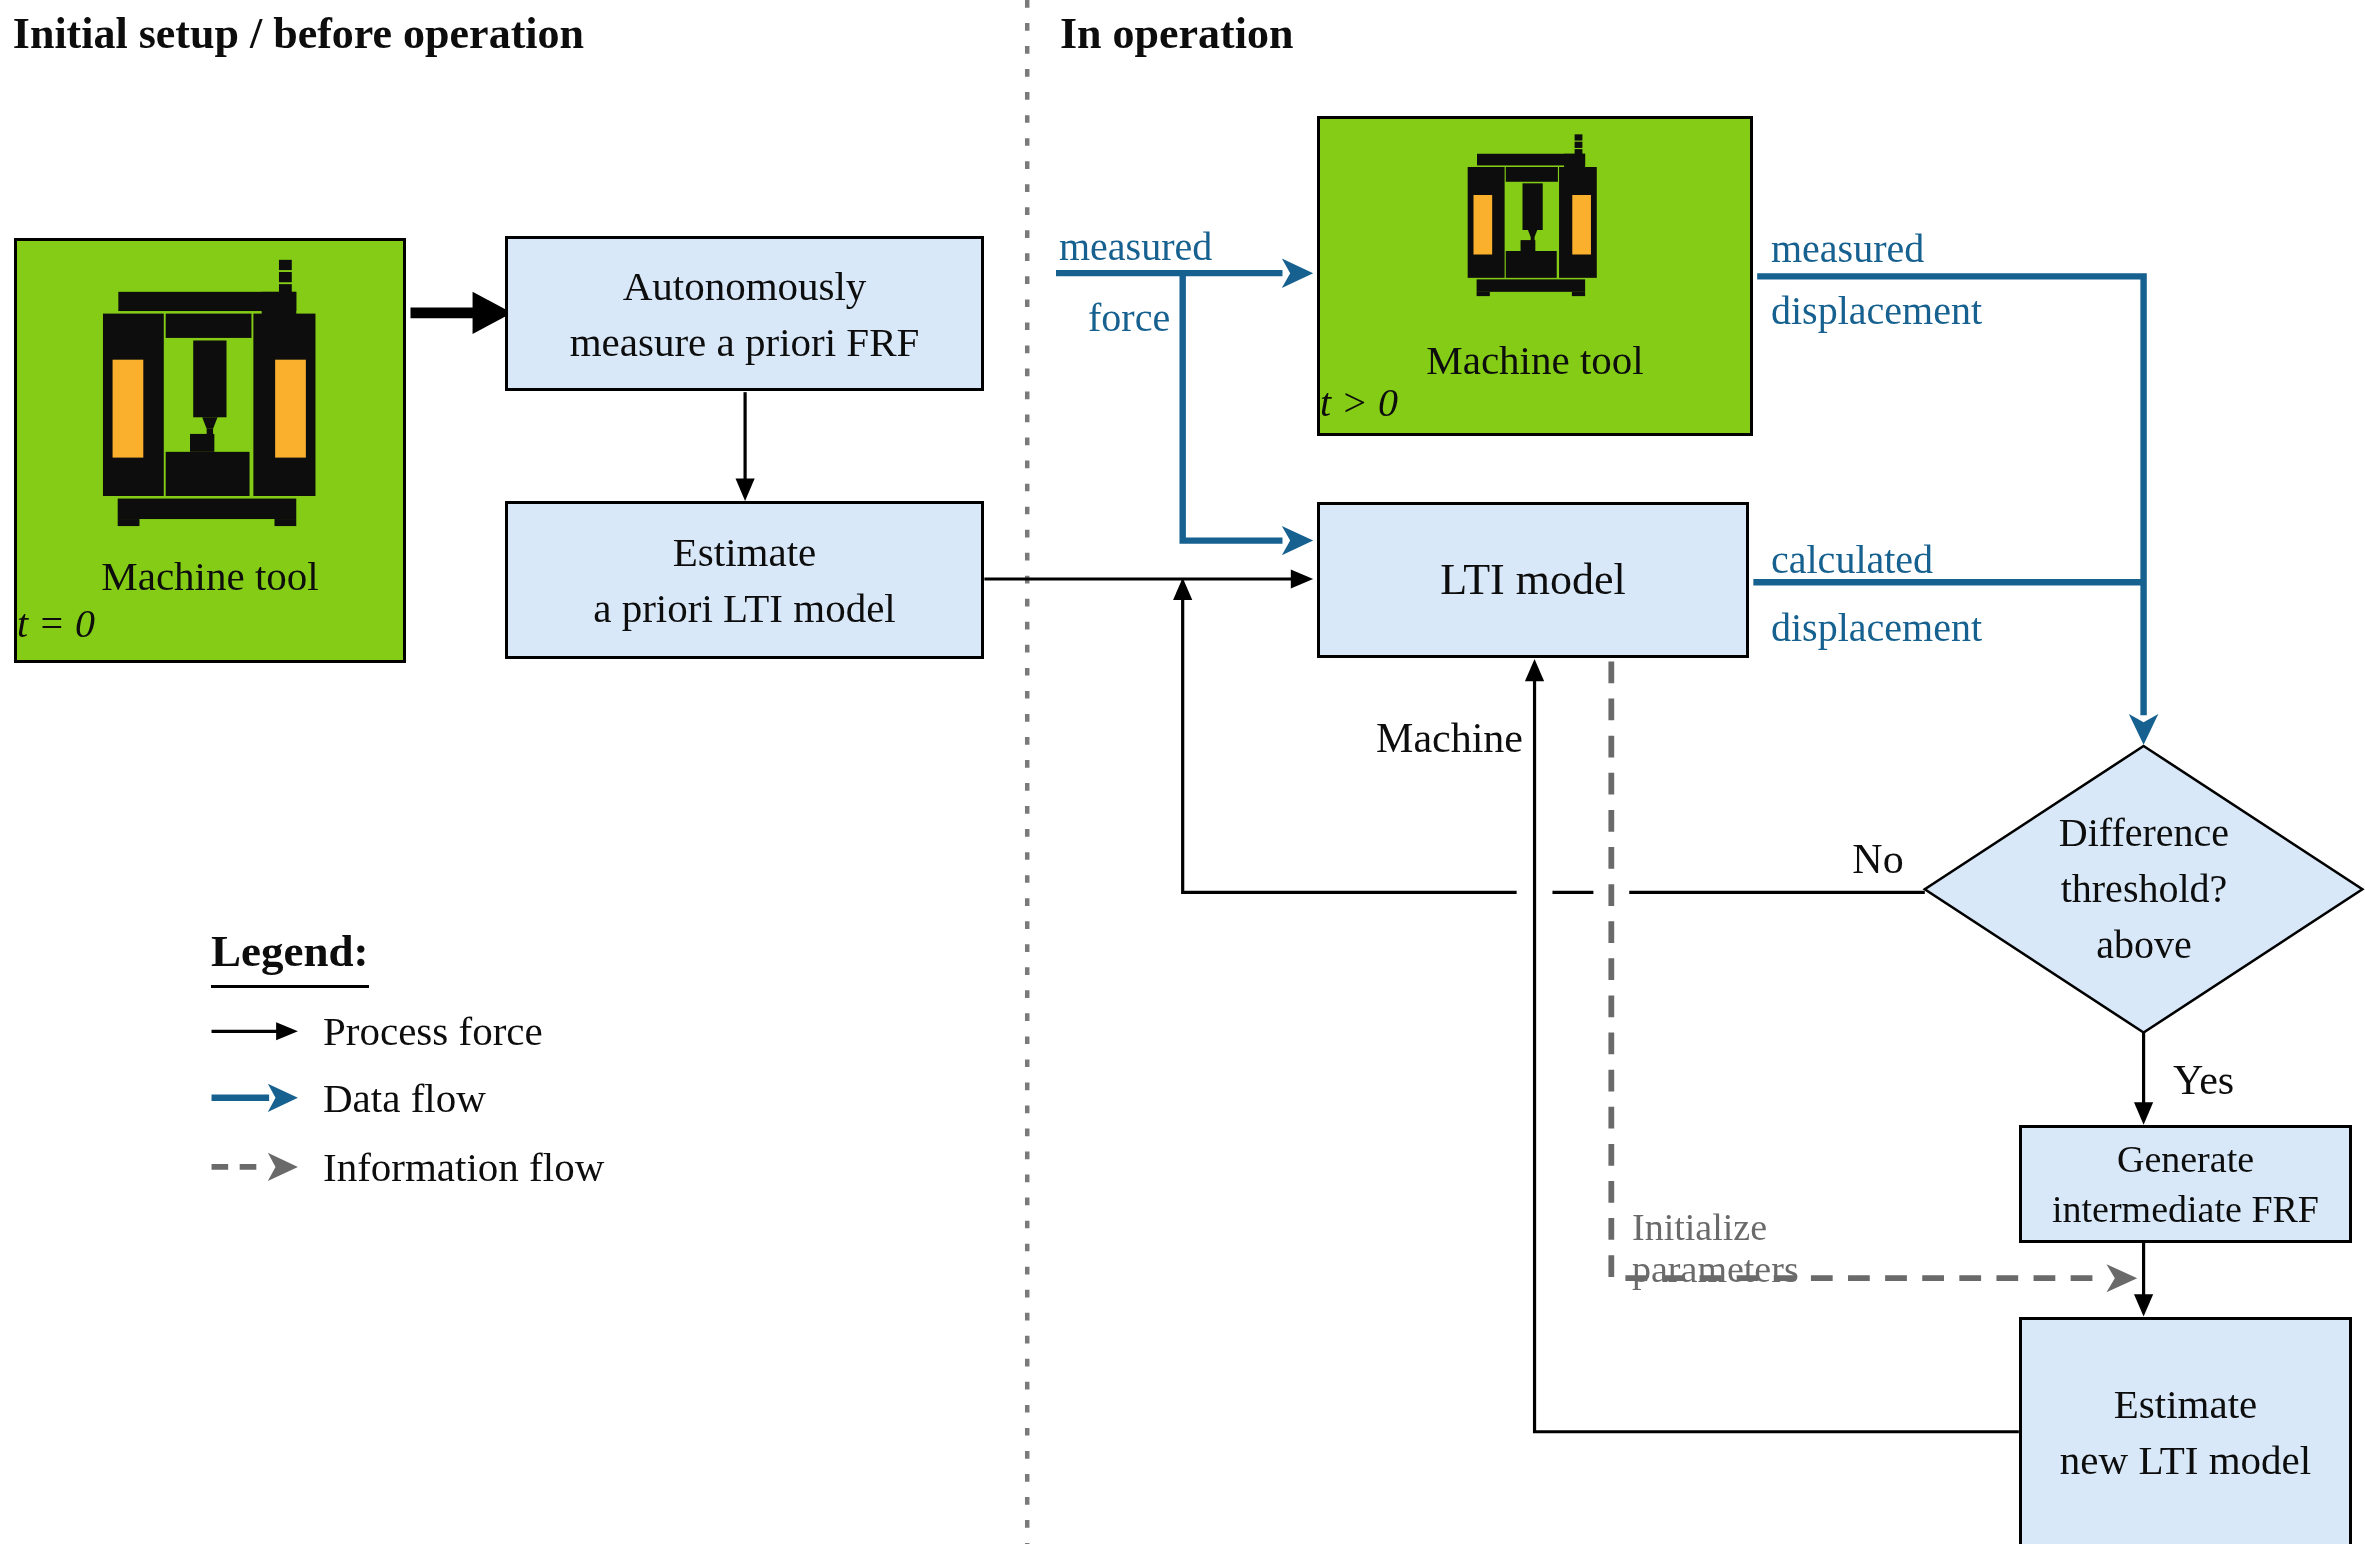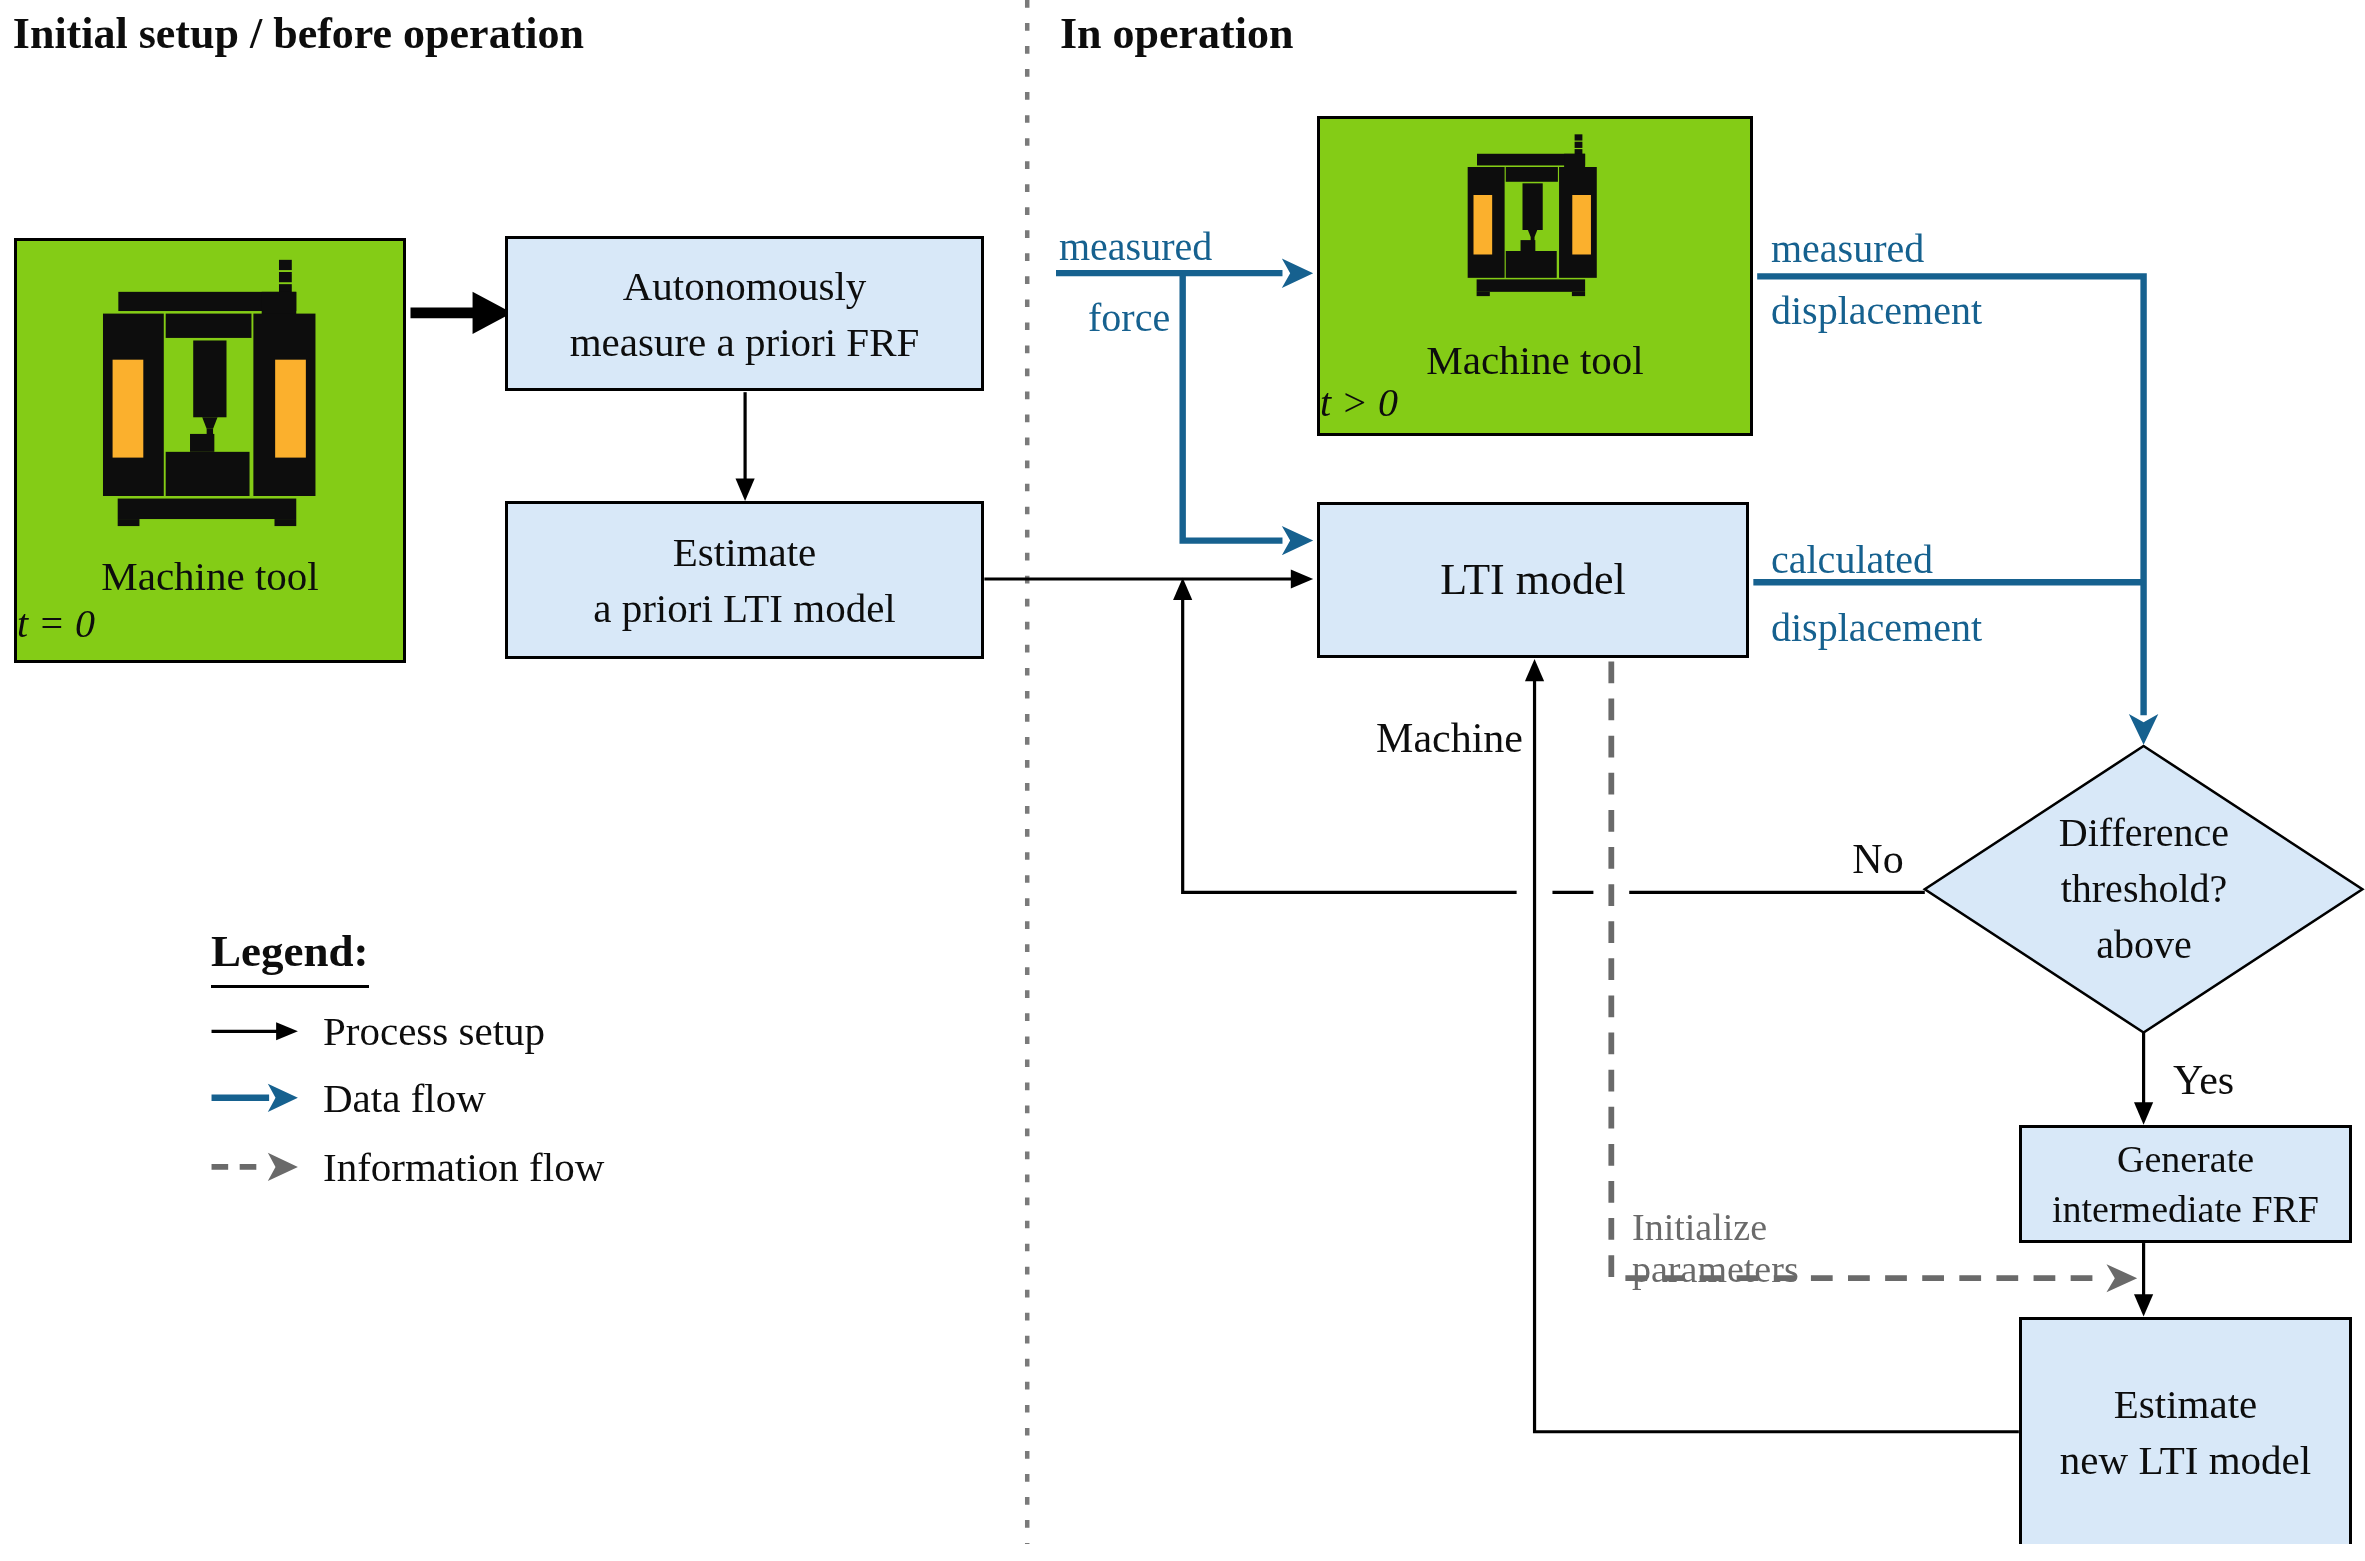--- a/index.html
+++ b/index.html
@@ -211,18 +211,18 @@
   <div class="black-label" style="left:1312px;top:715px;width:211px;text-align:right;">Machine</div>
 
   <div class="black-label" style="left:1827px;top:836px;width:102px;text-align:center;">No</div>
 
   <div class="black-label" style="left:2173px;top:1057px;">Yes</div>
 
   <div class="gray-label" style="left:1632px;top:1206px;">Initialize</div>
   <div class="gray-label" style="left:1632px;top:1248px;">parameters</div>
 
   <div class="legend-heading">Legend:</div>
-  <div class="legend-label" style="left:323px;top:1009px;">Process setup</div>
+  <div class="legend-label" style="left:323px;top:1009px;">Process force</div>
   <div class="legend-label" style="left:323px;top:1076px;">Data flow</div>
   <div class="legend-label" style="left:323px;top:1145px;">Information flow</div>
 
 </div>
 
 
 </body></html>

